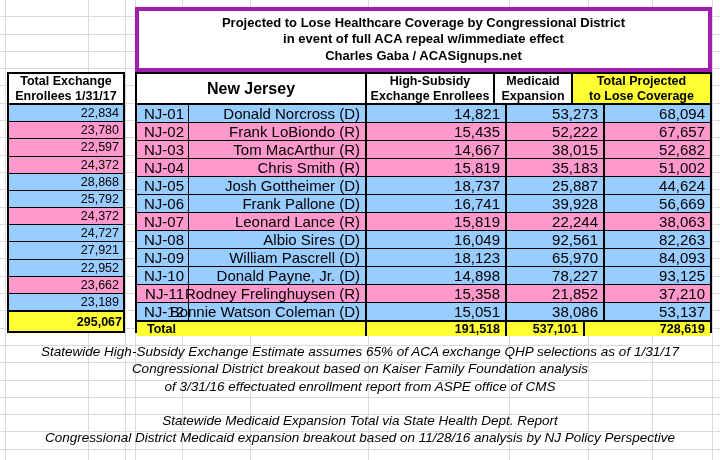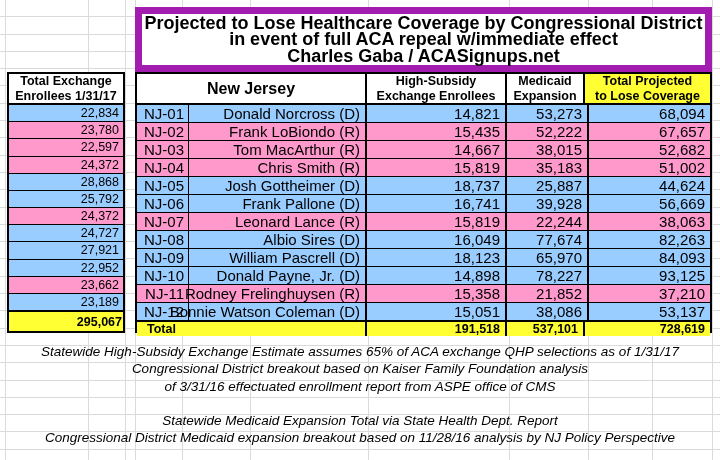--- a/index.html
+++ b/index.html
@@ -16,23 +16,23 @@
   
   .hgrid {
     position: absolute; inset: 0;
     background: repeating-linear-gradient(to bottom, transparent 0px, transparent 16.3px, #dadada 16.3px, #dadada 17.3px);
   }
   .vline { position: absolute; top: 0; bottom: 0; width: 1px; background: #dadada; }
 
   
   .title-block {
     position: absolute; left: 135px; top: 7px; width: 577px; height: 65px;
-    background: #fff; border: 7px solid #a21caf;
+    background: #fff; border: 4px solid #a21caf;
     display: flex; flex-direction: column; justify-content: center;
-    text-align: center; font-weight: bold; font-size: 18px; line-height: 16.5px;
+    text-align: center; font-weight: bold; font-size: 13px; line-height: 16.5px;
   }
 
   
   .left-block {
     position: absolute; left: 7px; top: 72px; width: 118px; height: 261px;
     background: #fff; border: 2px solid #000;
     display: flex; flex-direction: column;
   }
   .left-header {
     height: 31px; border-bottom: 2px solid #000;
@@ -56,32 +56,32 @@
     background: #fff; border: 2px solid #000;
     display: flex; flex-direction: column;
   }
   .header-row { display: flex; height: 31px; border-bottom: 2px solid #000; }
   .h-cell {
     display: flex; flex-direction: column; justify-content: center;
     text-align: center; font-weight: bold; font-size: 12.5px; line-height: 14.5px;
     border-right: 2px solid #000;
   }
   .h-state { width: 230px; font-size: 16px; line-height: 18px; }
-  .h-hs { width: 140px; }
+  .h-hs { width: 128px; }
   .h-med { width: 78px; }
   .h-total { flex: 1; border-right: none; }
 
   .rows-wrap { flex: 1; display: flex; flex-direction: column; }
   .data-row { display: flex; flex: 1; border-bottom: 1px solid #000; font-size: 15px; }
   .data-row:last-child { border-bottom: none; }
   .cell { display: flex; align-items: center; }
   .c-district { width: 52px; border-right: 1px solid #000; justify-content: flex-end; padding-right: 4px; }
   .c-name { width: 178px; border-right: 2px solid #000; justify-content: flex-end; padding-right: 5px; white-space: nowrap; }
   .c-hs { width: 140px; border-right: 2px solid #000; justify-content: flex-end; padding-right: 5px; }
-  .c-med { width: 82px; border-right: 2px solid #000; justify-content: flex-end; padding-right: 5px; }
+  .c-med { width: 98px; border-right: 2px solid #000; justify-content: flex-end; padding-right: 5px; }
   .c-total { flex: 1; justify-content: flex-end; padding-right: 5px; }
 
   .total-row { display: flex; height: 21px; border-top: 2px solid #000; font-weight: bold; font-size: 12.5px; }
   .t-label { width: 230px; border-right: 2px solid #000; display: flex; align-items: center; padding-left: 10px; }
   .t-hs { width: 140px; border-right: 2px solid #000; display: flex; align-items: center; justify-content: flex-end; padding-right: 5px; }
   .t-med { width: 78px; border-right: 2px solid #000; display: flex; align-items: center; justify-content: flex-end; padding-right: 5px; }
   .t-total { flex: 1; display: flex; align-items: center; justify-content: flex-end; padding-right: 5px; }
 
   
   .footnotes {
@@ -204,21 +204,21 @@
           <div class="cell c-district">NJ-07</div>
           <div class="cell c-name">Leonard Lance (R)</div>
           <div class="cell c-hs">15,819</div>
           <div class="cell c-med">22,244</div>
           <div class="cell c-total">38,063</div>
         </div>
         <div class="data-row" style="background: rgb(153, 204, 255);">
           <div class="cell c-district">NJ-08</div>
           <div class="cell c-name">Albio Sires (D)</div>
           <div class="cell c-hs">16,049</div>
-          <div class="cell c-med">77,674</div>
+          <div class="cell c-med">92,561</div>
           <div class="cell c-total">82,263</div>
         </div>
         <div class="data-row" style="background: rgb(153, 204, 255);">
           <div class="cell c-district">NJ-09</div>
           <div class="cell c-name">William Pascrell (D)</div>
           <div class="cell c-hs">18,123</div>
           <div class="cell c-med">65,970</div>
           <div class="cell c-total">84,093</div>
         </div>
         <div class="data-row" style="background: rgb(153, 204, 255);">

